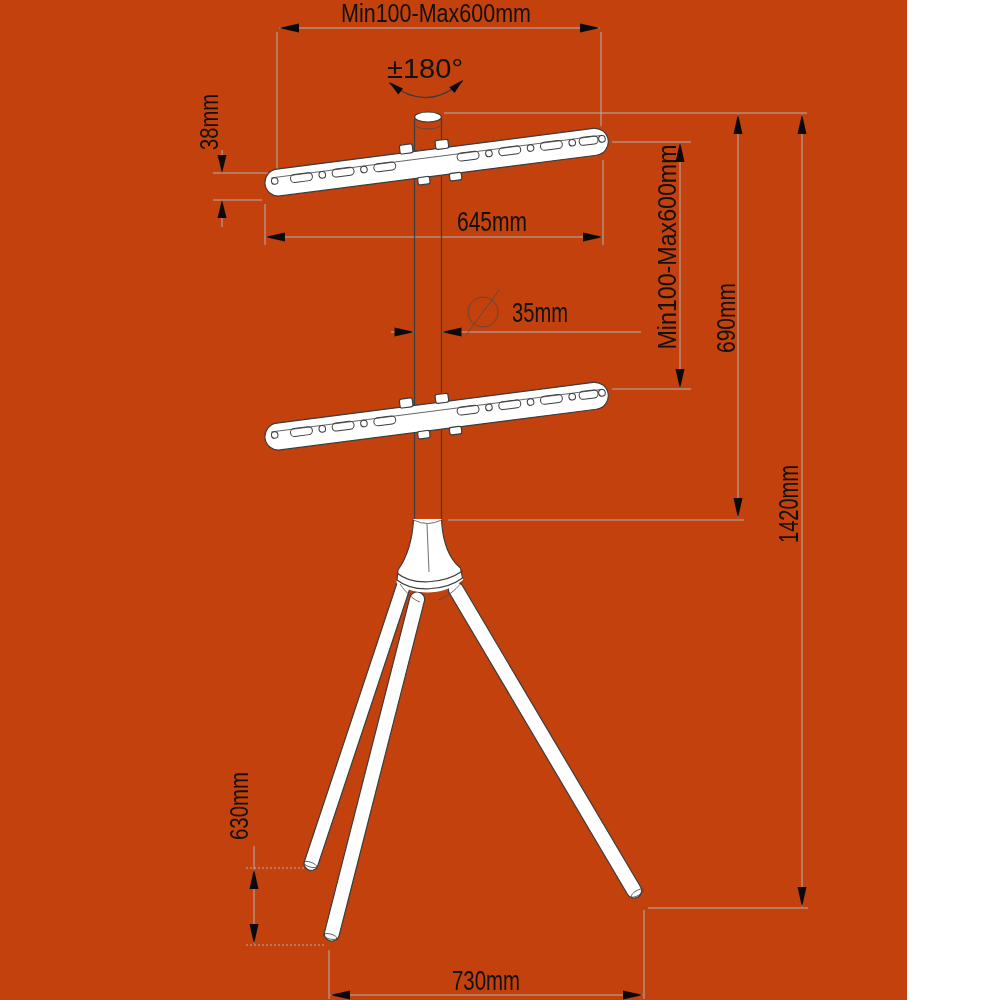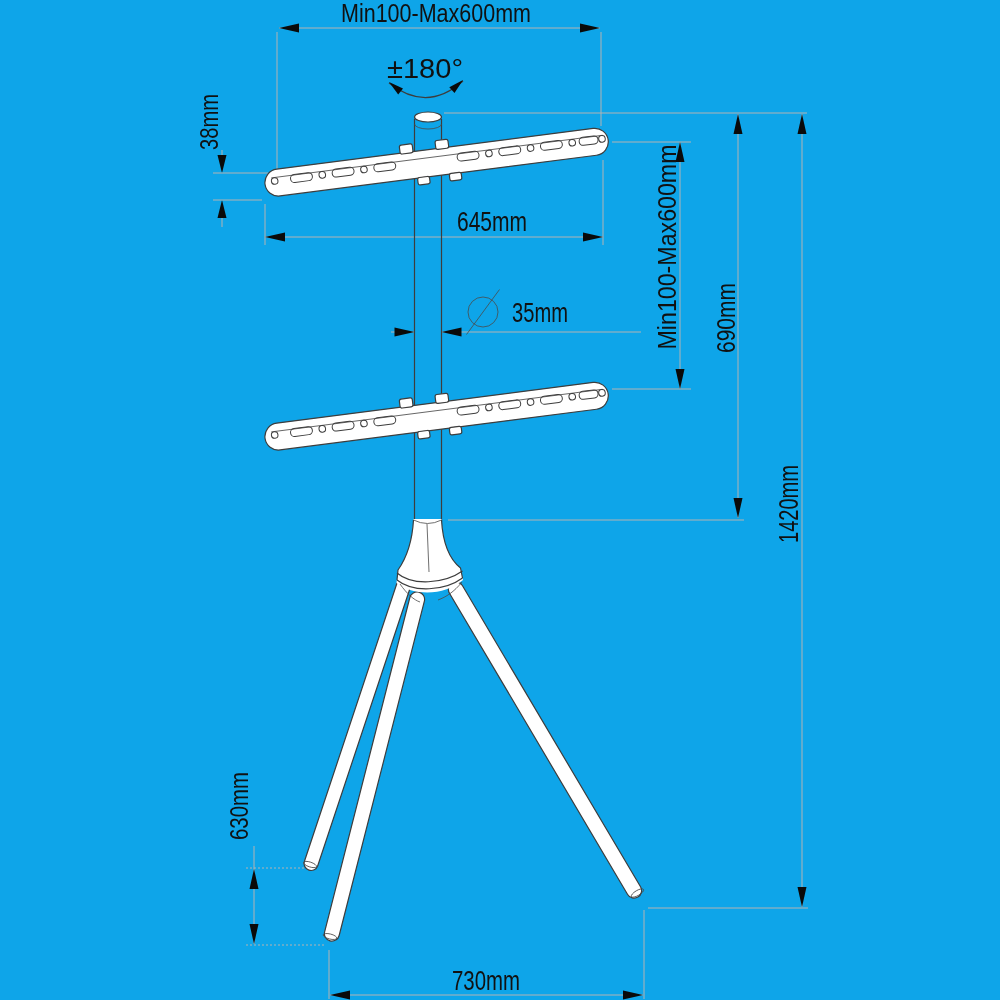--- a/index.html
+++ b/index.html
@@ -1,16 +1,16 @@
 <!DOCTYPE html>
 <html><head>
 <meta charset="utf-8">
 <style>
   html,body{margin:0;padding:0;background:#ffffff;}
-  #canvas{width:1000px;height:1000px;position:relative;background:#0ea5e9;}
+  #canvas{width:907px;height:1000px;position:relative;background:#c2410c;}
   svg{display:block;}
   text{font-family:"Liberation Sans", sans-serif; fill:#111;}
   .dimline{stroke:#b3b3b3;stroke-width:1;fill:none;}
   .dimdash{stroke:#b3b3b3;stroke-width:1;fill:none;stroke-dasharray:2 2;}
   .arrow{fill:#0a0a0a;stroke:none;}
   .obj{stroke:#3d3d3d;stroke-width:1.2;fill:none;}
   .objw{stroke:#3d3d3d;stroke-width:1.2;fill:#ffffff;}
   .thin{stroke:#4a4a4a;stroke-width:0.8;fill:none;}
   .slot{stroke:#3d3d3d;stroke-width:1;fill:none;}
 </style>

